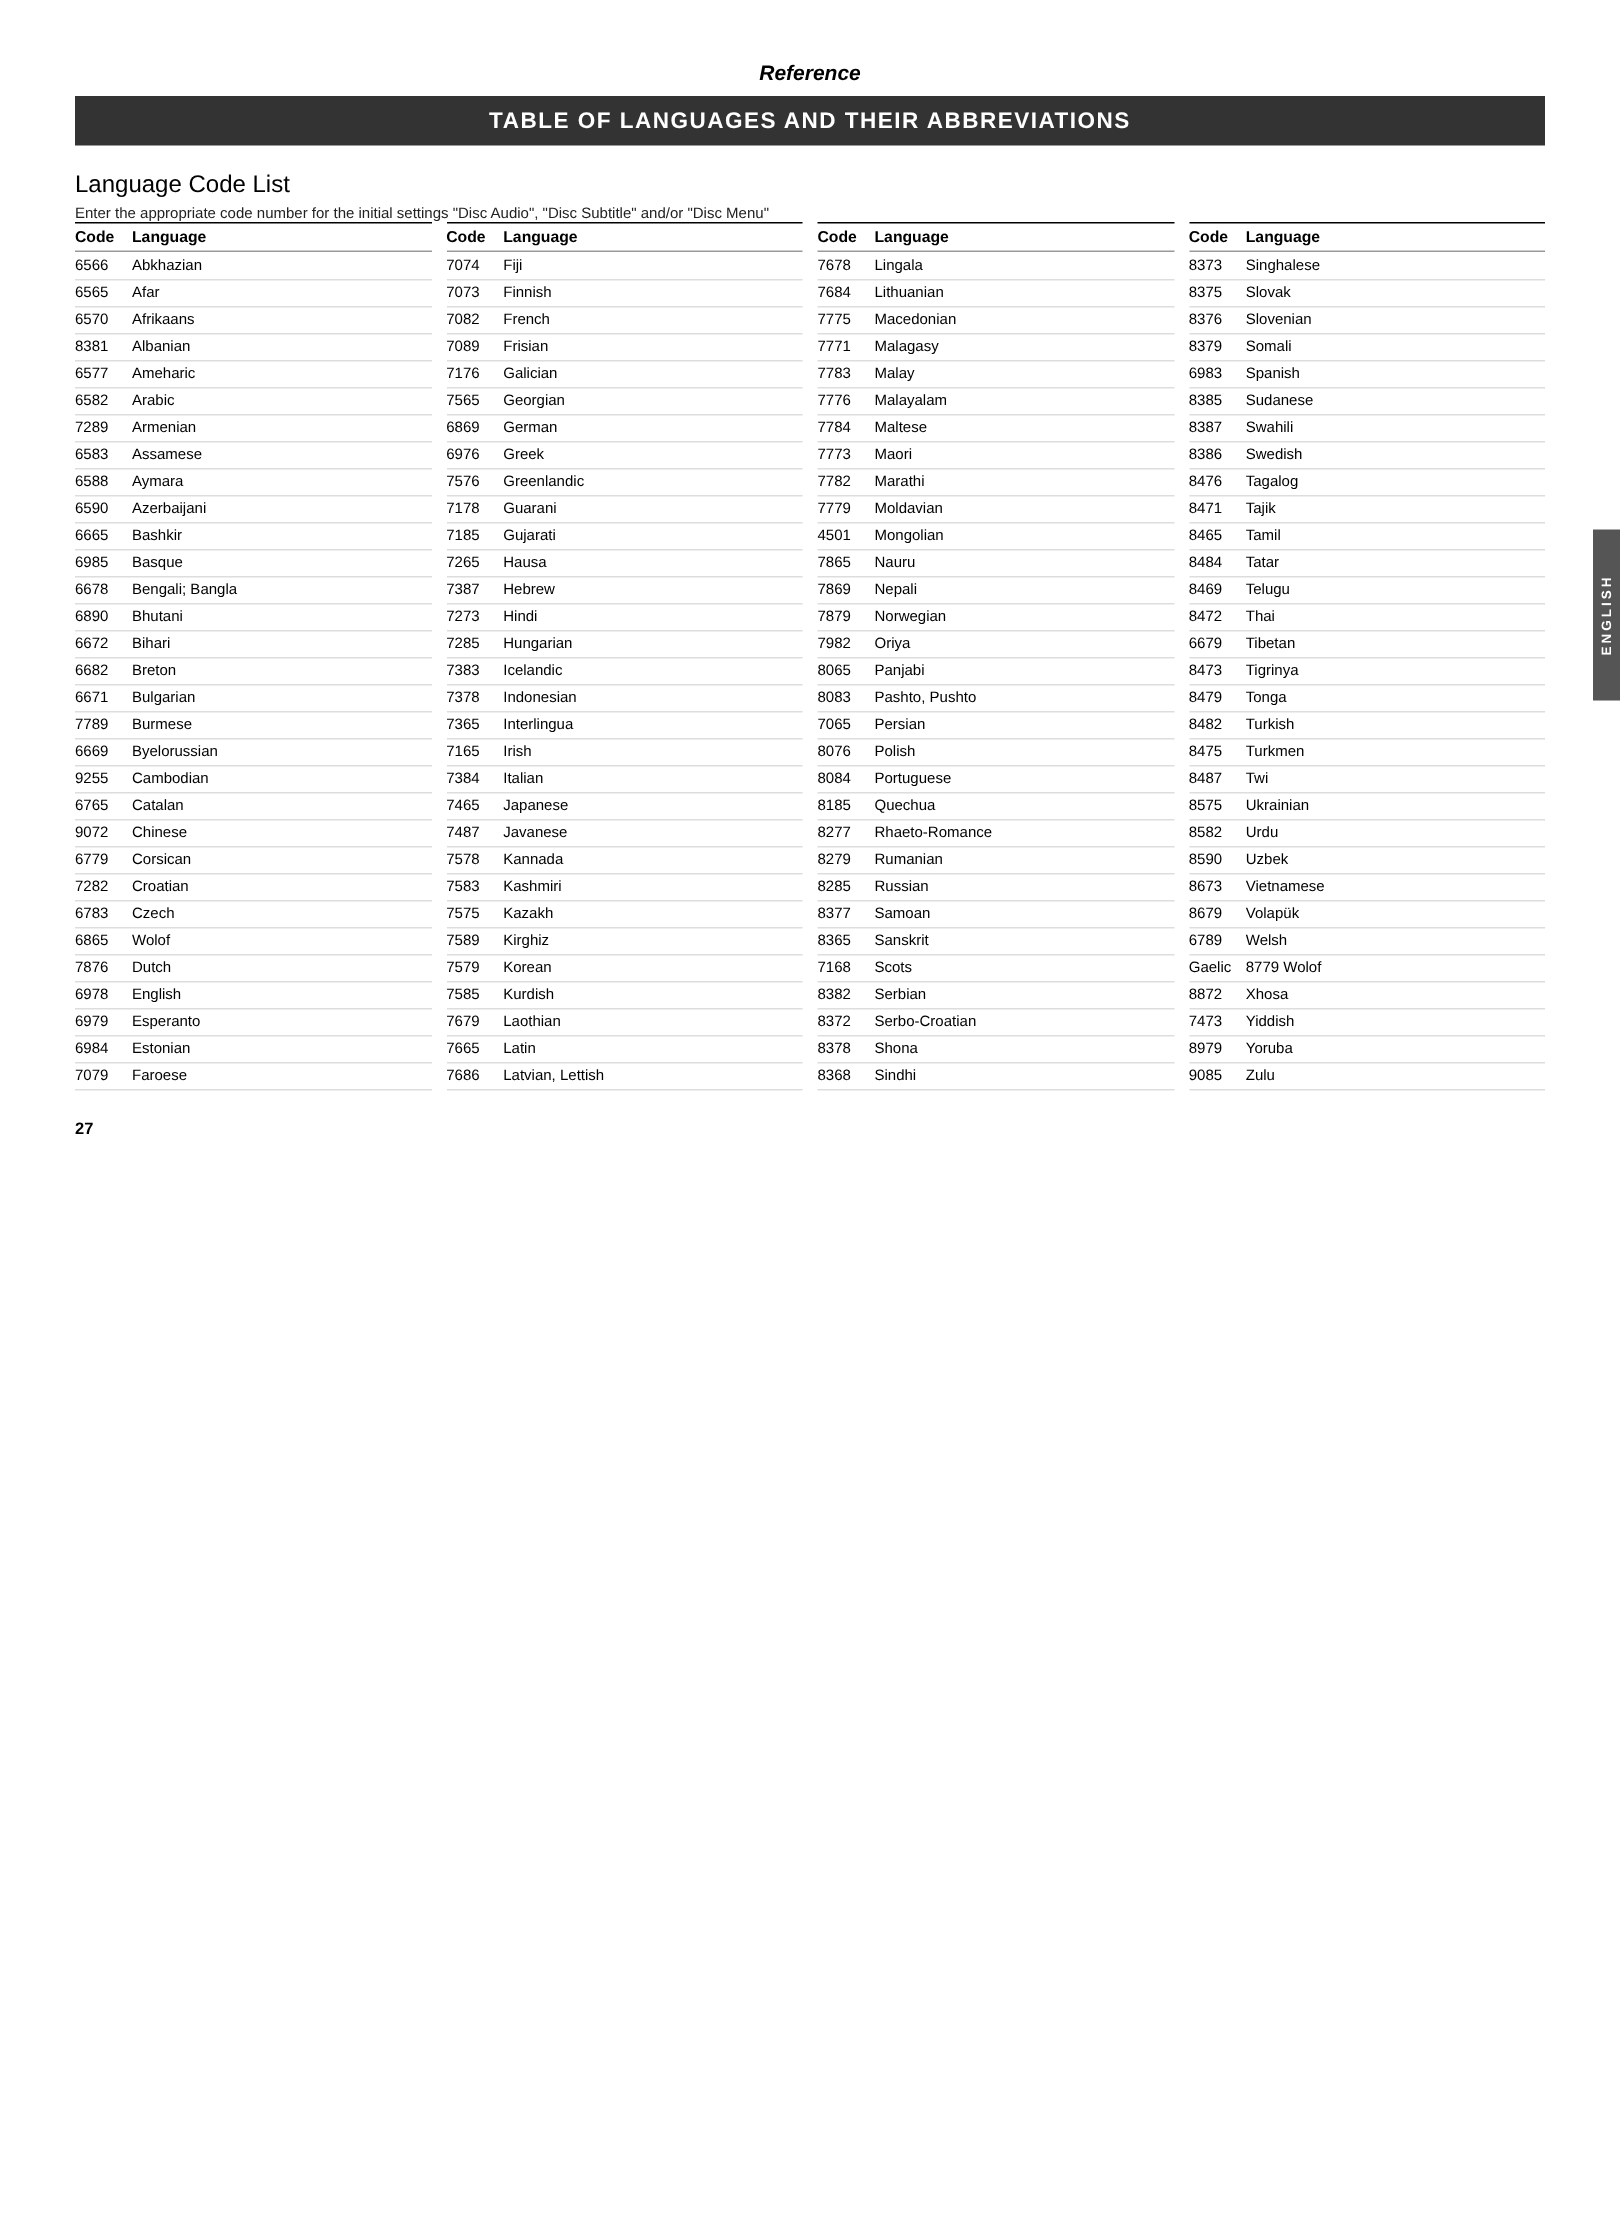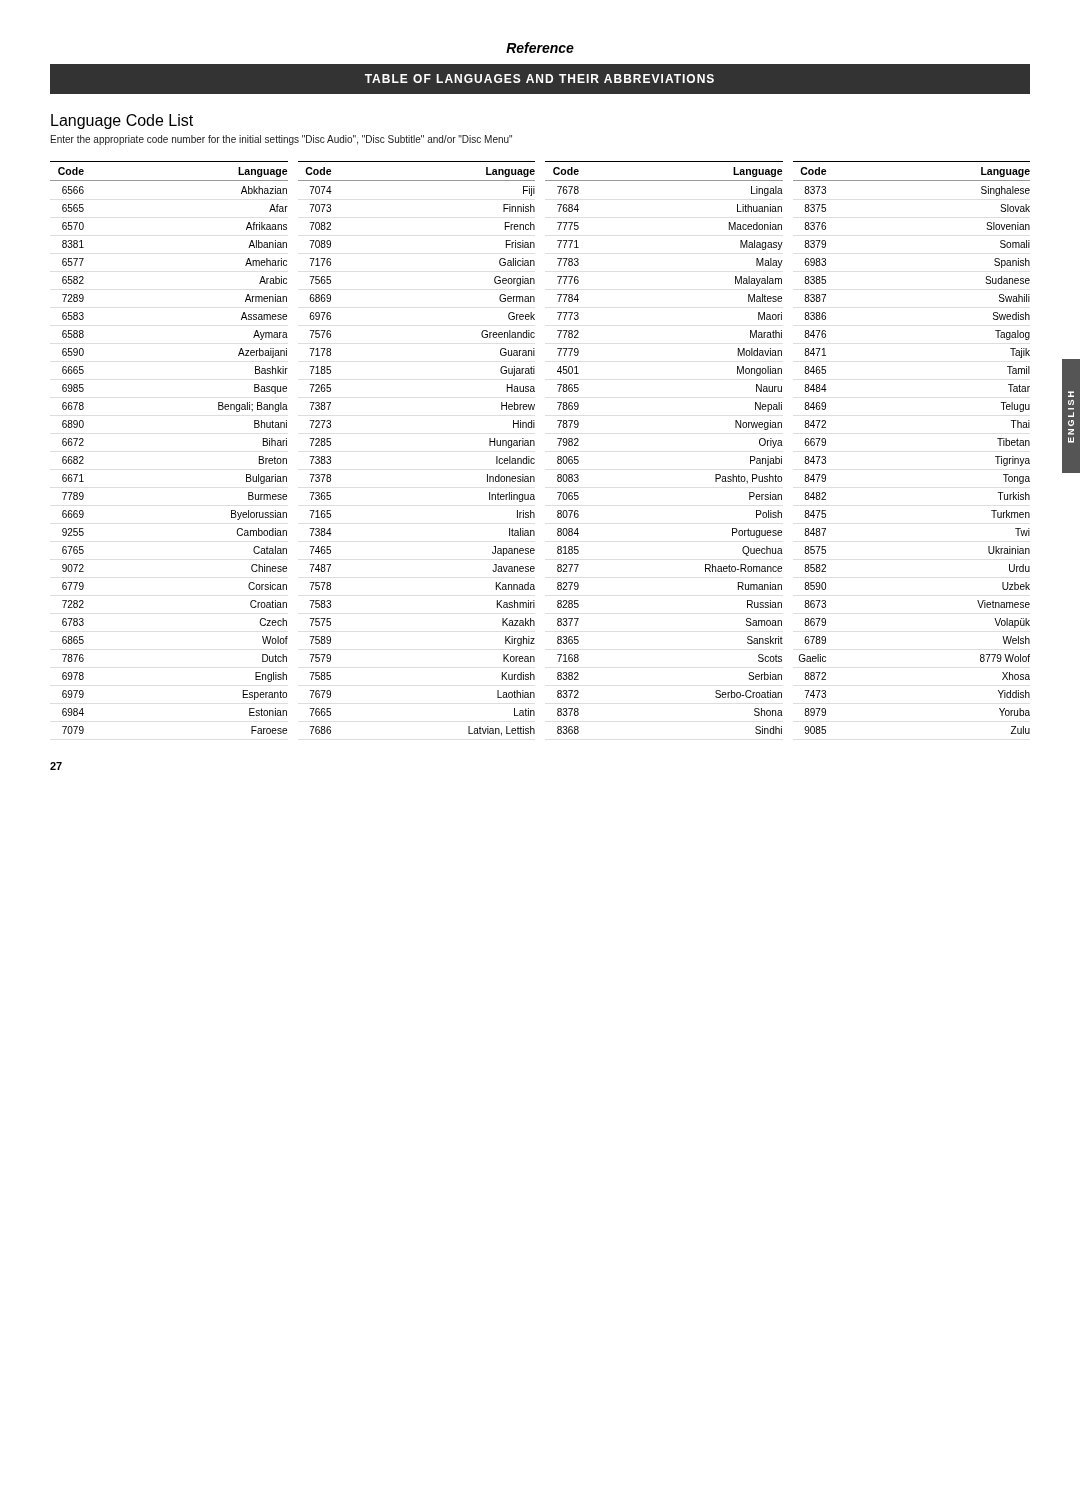--- a/index.html
+++ b/index.html
@@ -24,50 +24,48 @@
       font-size: 14px;
       font-weight: bold;
       margin-bottom: 8px;
       font-style: italic;
     }
 
     .title-bar {
       background: #333;
       color: #fff;
       text-align: center;
-      font-size: 12px;
+      font-size: 15px;
       font-weight: bold;
       padding: 8px 0;
       letter-spacing: 1px;
       margin-bottom: 18px;
     }
 
     .subtitle {
       font-size: 16px;
       margin-bottom: 4px;
       font-weight: normal;
     }
 
     .description {
       font-size: 10px;
-      margin-bottom: 16px;
       color: #222;
     }
 
     
     .lang-table {
       display: grid;
       grid-template-columns: repeat(4, 1fr);
       gap: 0 10px;
       width: 100%;
     }
 
     .lang-column {
       border-top: 1.5px solid #000;
-      text-align: right;
     }
 
     .col-header {
       display: grid;
       grid-template-columns: 38px 1fr;
       font-weight: bold;
       font-size: 10.5px;
       padding: 3px 0 3px 0;
       border-bottom: 1px solid #999;
       margin-bottom: 1px;

